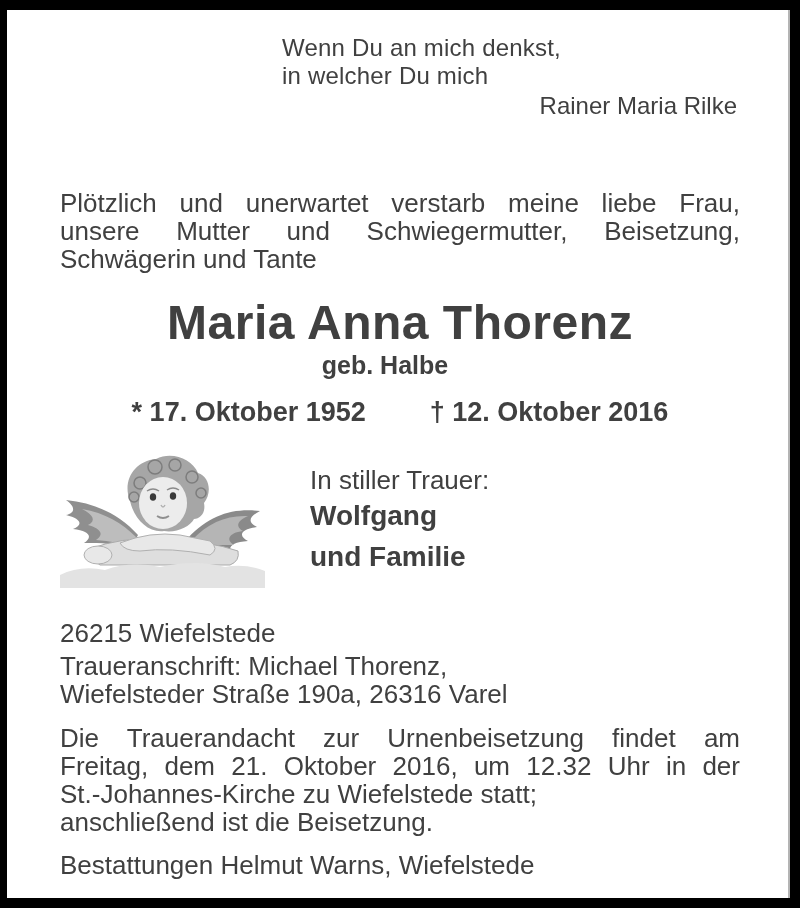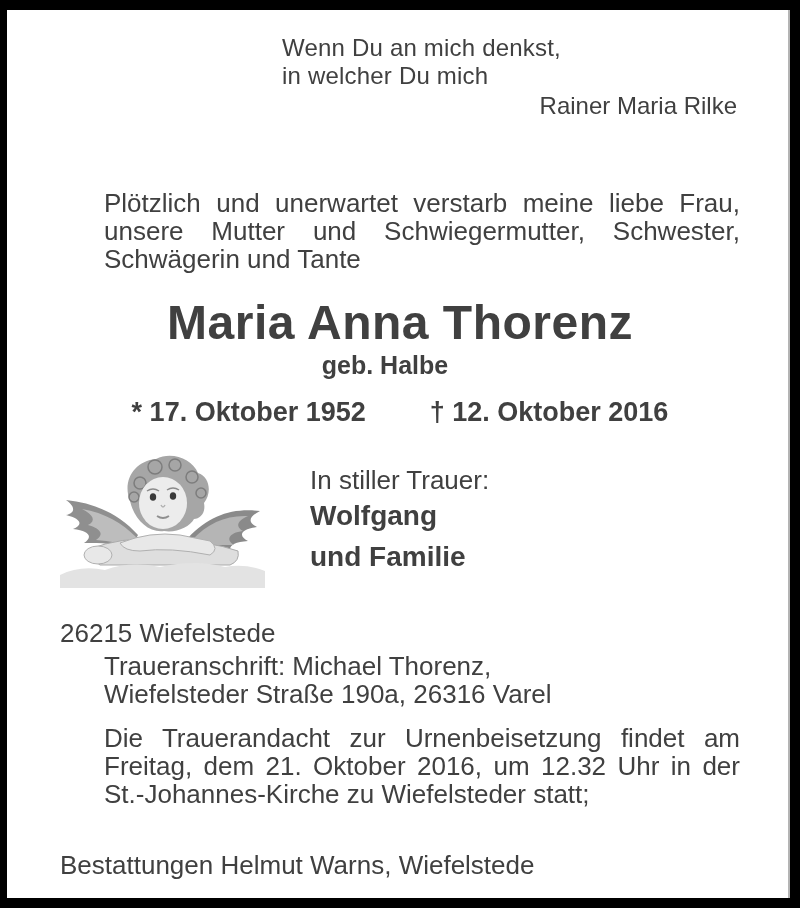--- a/index.html
+++ b/index.html
@@ -24,21 +24,21 @@
   }
   .abs { position: absolute; }
 
   
   .quote-block { left: 275px; top: 24px; width: 455px; }
   .quote-line { font-size: 24px; line-height: 28px; text-align: left; letter-spacing: 0.2px; }
   .quote-attribution { font-size: 24px; line-height: 28px; text-align: right; margin-top: 2px; }
 
   
   .intro-block { left: 53px; top: 179px; width: 680px; }
-  .par-line { font-size: 26px; line-height: 28px; white-space: nowrap; margin-left: 44px; }
+  .par-line { font-size: 26px; line-height: 28px; white-space: nowrap; }
   .par-line.just { white-space: normal; text-align: justify; text-align-last: justify; }
 
   
   .name-line { left: 53px; top: 288px; width: 680px; text-align: center;
                font-size: 48px; line-height: 50px; font-weight: bold; letter-spacing: 0.5px; }
   .maiden-line { left: 38px; top: 341px; width: 680px; text-align: center;
                  font-size: 25px; line-height: 28px; font-weight: bold; }
   .dates-row { left: 53px; top: 388px; width: 680px; display: flex;
                justify-content: center; gap: 64px; font-size: 27px;
                line-height: 28px; font-weight: bold; }
@@ -69,21 +69,21 @@
   <div class="page">
 
     <div class="abs quote-block">
       <div class="quote-line">Wenn Du an mich denkst,</div>
       <div class="quote-line">in welcher Du mich</div>
       <div class="quote-attribution">Rainer Maria Rilke</div>
     </div>
 
     <div class="abs intro-block">
       <div class="par-line just">Plötzlich und unerwartet verstarb meine liebe Frau,</div>
-      <div class="par-line just">unsere Mutter und Schwiegermutter, Schwester,</div>
+      <div class="par-line just">unsere Mutter und Schwiegermutter, Beisetzung,</div>
       <div class="par-line">Schwägerin und Tante</div>
     </div>
 
     <div class="abs name-line">Maria Anna Thorenz</div>
     <div class="abs maiden-line">geb. Halbe</div>
     <div class="abs dates-row">
       <span>* 17. Oktober 1952</span>
       <span>† 12. Oktober 2016</span>
     </div>
 
@@ -128,19 +128,20 @@
 
     <div class="abs city-line">26215 Wiefelstede</div>
     <div class="abs address-block">
       <div class="par-line">Traueranschrift: Michael Thorenz,</div>
       <div class="par-line">Wiefelsteder Straße 190a, 26316 Varel</div>
     </div>
 
     <div class="abs service-block">
       <div class="par-line just">Die Trauerandacht zur Urnenbeisetzung findet am</div>
       <div class="par-line just">Freitag, dem 21. Oktober 2016, um 12.32 Uhr in der</div>
-      <div class="par-line">St.-Johannes-Kirche zu Wiefelsteder statt;</div>
+      <div class="par-line">St.-Johannes-Kirche zu Wiefelstede statt;</div>
+      <div class="par-line">anschließend ist die Beisetzung.</div>
     </div>
 
     <div class="abs funeral-line">Bestattungen Helmut Warns, Wiefelstede</div>
 
   </div>
 </div>
 
 </body></html>

